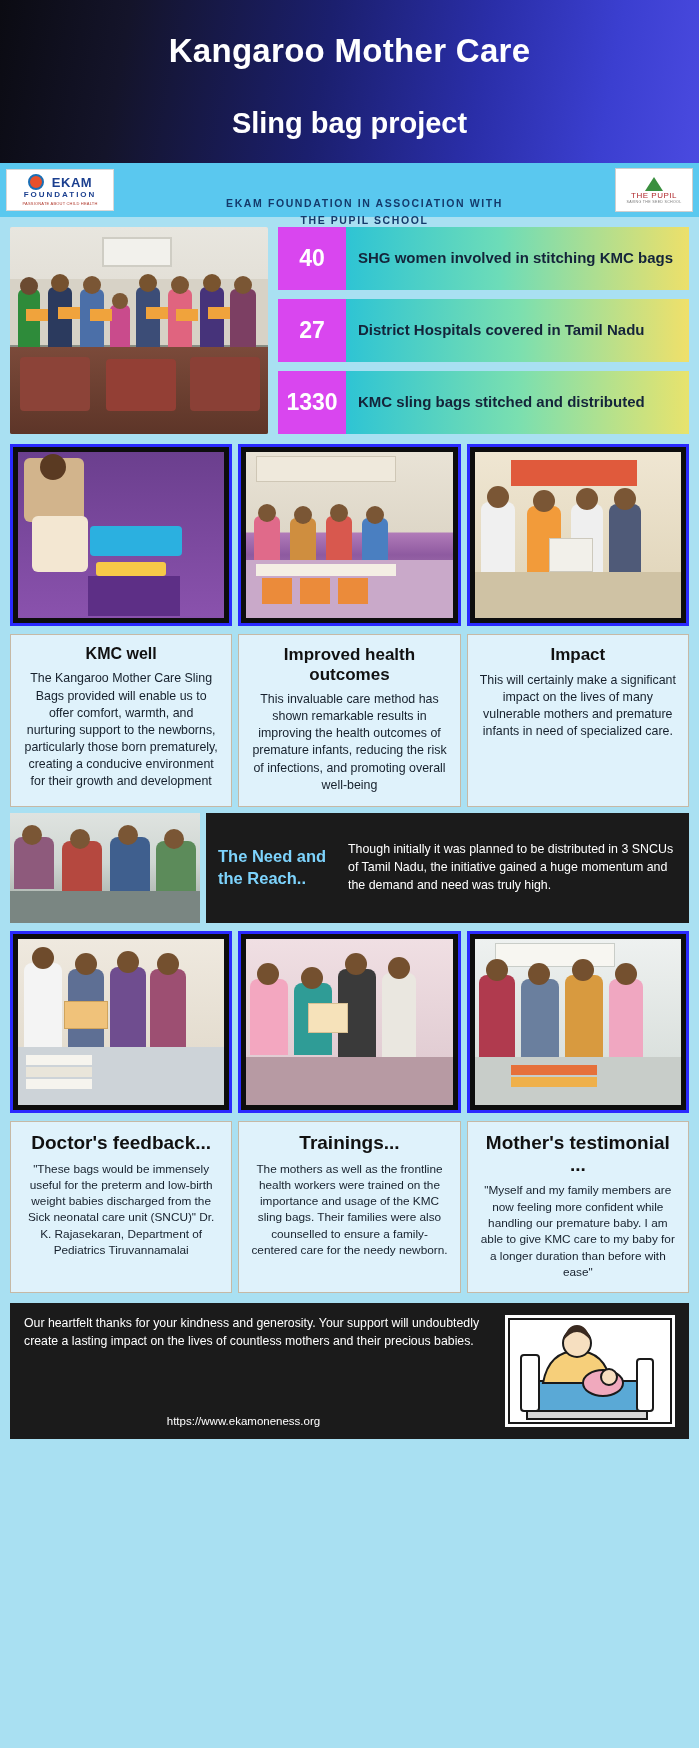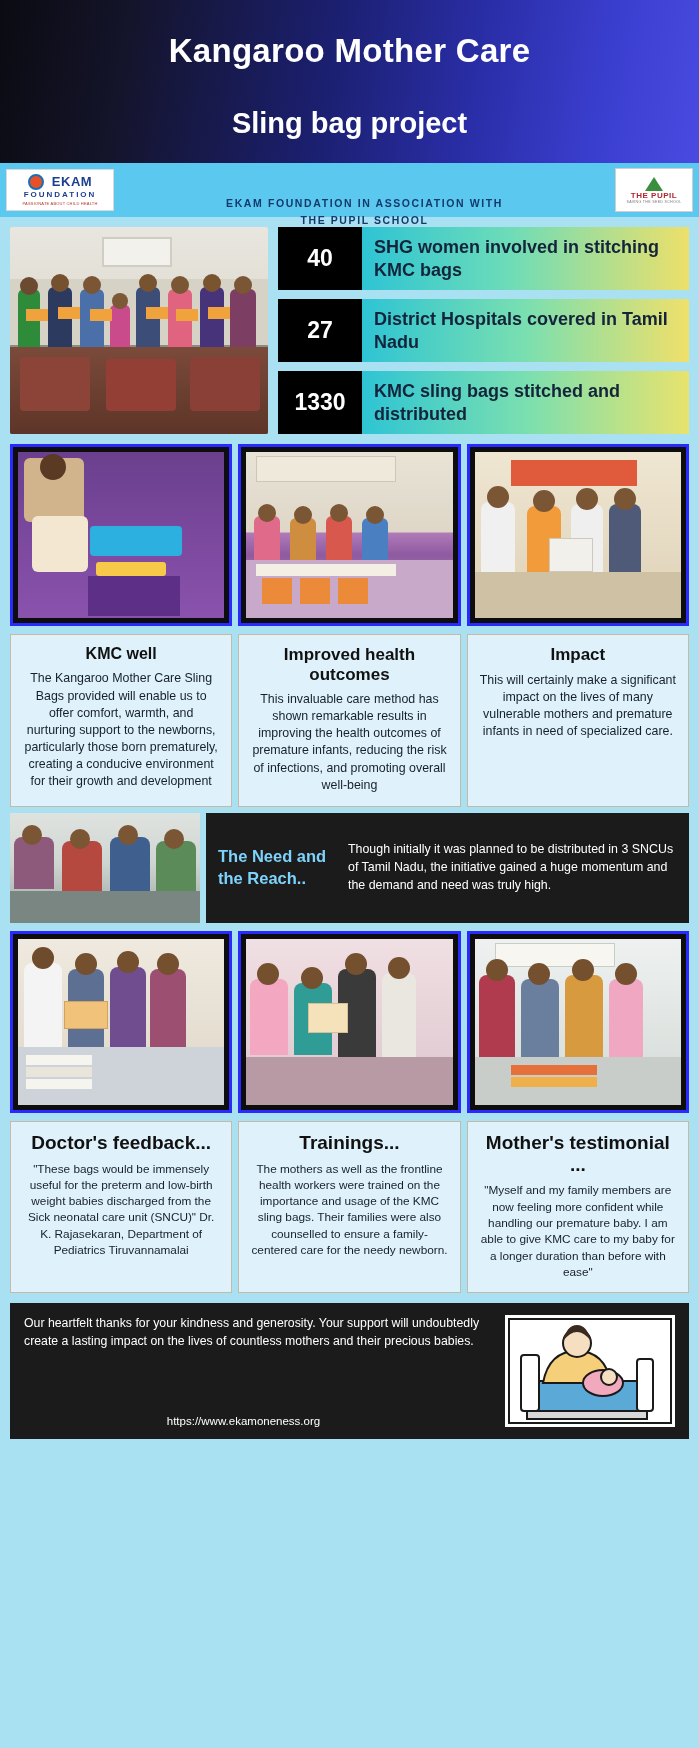--- a/index.html
+++ b/index.html
@@ -52,21 +52,21 @@
     gap: 6px;
   }
   .logo-left {
     width: 108px; height: 42px;
     background: #ffffff;
     border: 1px solid #d8d8d8;
     display: flex; flex-direction: column;
     align-items: center; justify-content: center;
     flex: 0 0 auto;
   }
-  .logo-left .lg-row { display: flex; gap: 8px; }
+  .logo-left .lg-row { display: flex; align-items: center; gap: 8px; }
   .logo-left .lg-mark {
     width: 16px; height: 16px; border-radius: 50%;
     background: #e8502a;
     border: 2px solid #1b6fb5;
   }
   .logo-left .lg-name {
     font-size: 13px; font-weight: bold; color: #1b3f8f; letter-spacing: .5px;
   }
   .logo-left .lg-sub { font-size: 4px; color: #b03a2e; letter-spacing: .2px; margin-top: 2px; }
   .assoc-text {
@@ -85,53 +85,53 @@
     border: 1px solid #cfcfcf;
     display: flex; flex-direction: column; align-items: center; justify-content: center;
     flex: 0 0 auto;
   }
   .logo-right .tree {
     width: 0; height: 0;
     border-left: 9px solid transparent;
     border-right: 9px solid transparent;
     border-bottom: 14px solid #3a8f3f;
   }
-  .logo-right .rt { font-size: 8px; font-weight: bold; color: #b0282c; letter-spacing: .5px; }
+  .logo-right .rt { font-size: 8px; font-weight: normal; color: #b0282c; letter-spacing: .5px; }
   .logo-right .rs { font-size: 3.6px; color: #777; letter-spacing: .3px; }
 
   
   .stats-row {
     display: flex;
     gap: 10px;
     padding: 10px 10px 6px 10px;
   }
   .photo-main {
     width: 258px; height: 207px;
     border-radius: 2px;
     position: relative;
     overflow: hidden;
     background: linear-gradient(#c9cfd6, #b6bcc4);
   }
   .stats-col { flex: 1; display: flex; flex-direction: column; gap: 9px; }
   .stat {
     display: flex; height: 63px; align-items: stretch;
   }
   .stat .num {
-    width: 84px;
-    background: #000000;
+    width: 68px;
+    background: #d946ef;
     color: #ffffff;
     font-size: 23px;
     font-weight: bold;
     display: flex; align-items: center; justify-content: center;
   }
   .stat .txt {
     flex: 1;
     display: flex; align-items: center;
     padding: 16px 12px;
-    font-size: 18px;
+    font-size: 15px;
     font-weight: bold;
     color: #14243a;
     line-height: 1.25;
   }
   .stat.s1 .txt { background: linear-gradient(90deg, #2ec4d4 0%, #6ddcb8 45%, #ede06a 100%); }
   .stat.s2 .txt { background: linear-gradient(90deg, #2ec4d4 0%, #7adfb0 50%, #f0e06a 100%); }
   .stat.s3 .txt { background: linear-gradient(90deg, #2ec4d4 0%, #7adfb0 50%, #e8e36d 100%); }
 
   
   .triptych {

